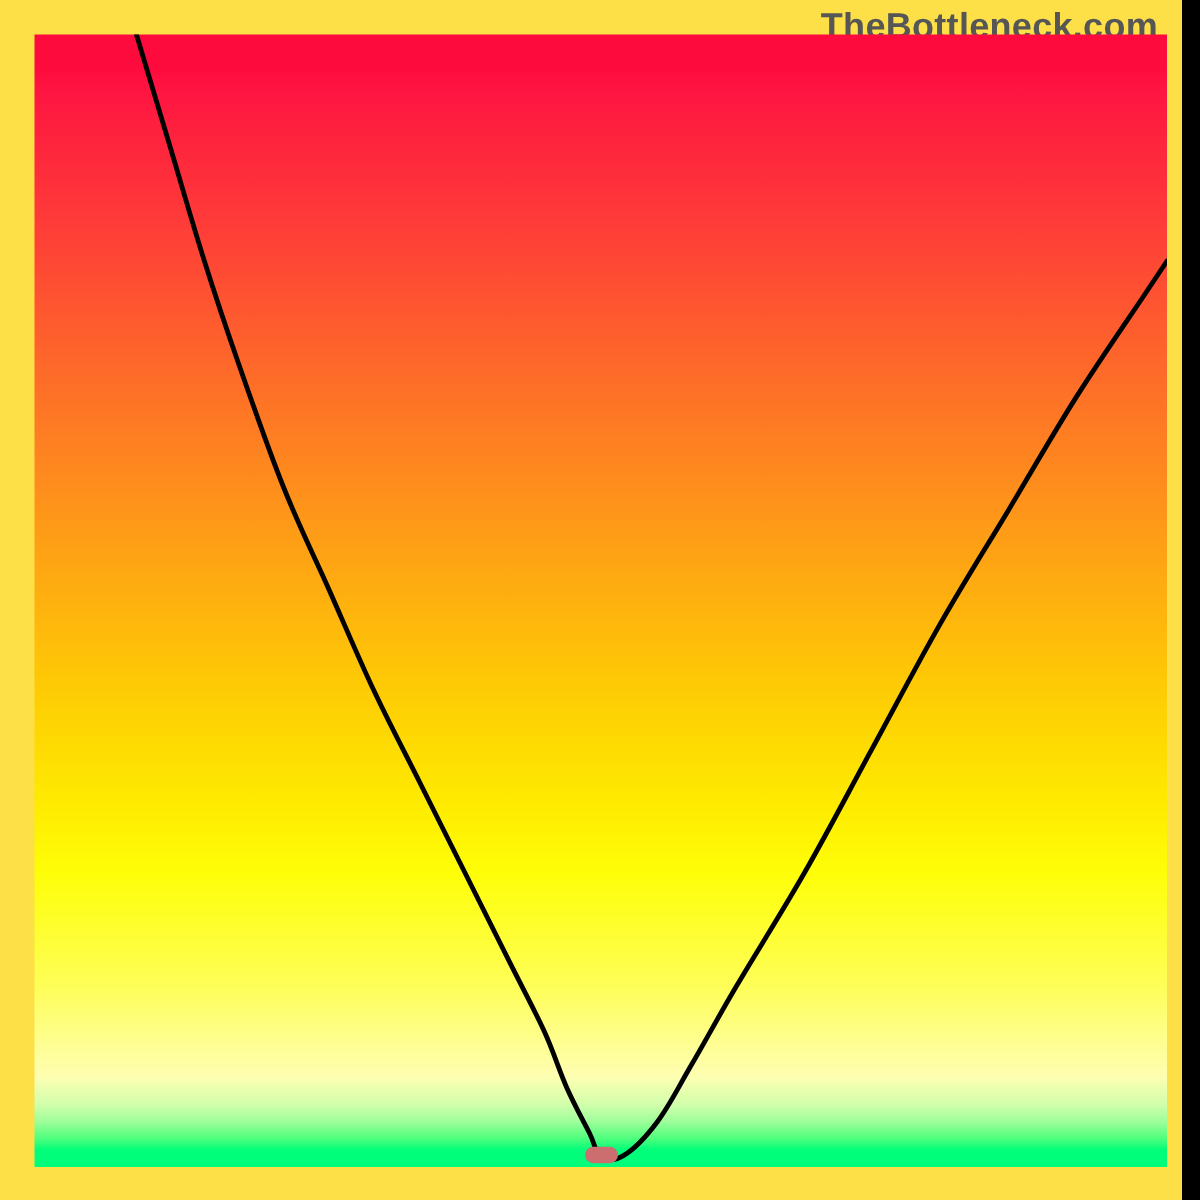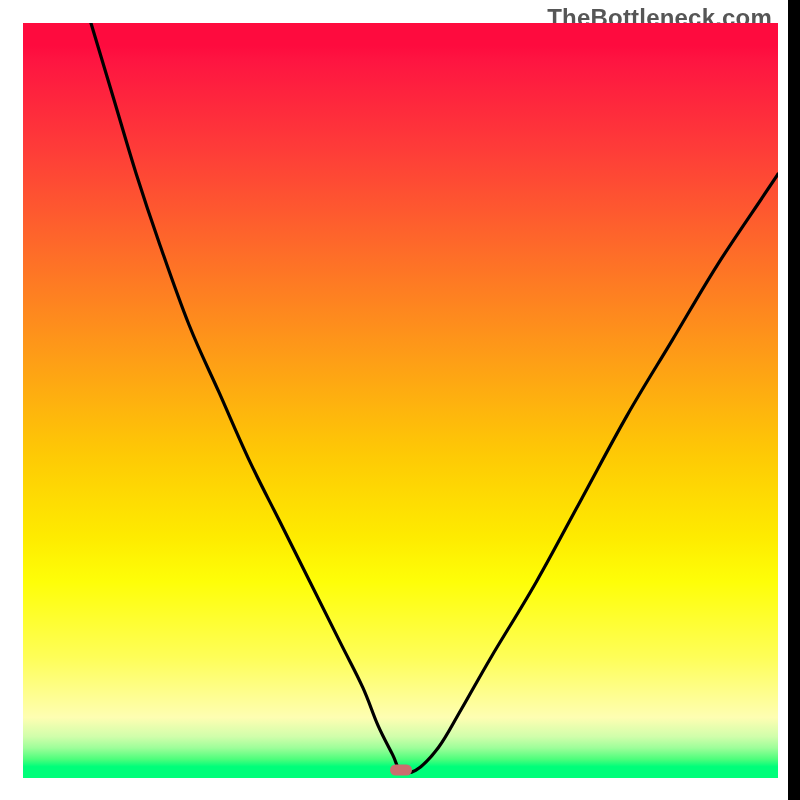--- a/index.html
+++ b/index.html
@@ -1,21 +1,21 @@
 <!DOCTYPE html>
 <html><head>
 <meta charset="utf-8">
 <style>
   * { margin: 0; padding: 0; box-sizing: border-box; }
   html, body { width: 800px; height: 800px; overflow: hidden; background: #000; }
   .stage {
     position: relative;
     width: 788px;
     height: 800px;
-    background: #ffffff;
+    background: #fde047;
   }
   .watermark {
     position: absolute;
     top: 4px;
     right: 16px;
     font-family: Arial, Helvetica, sans-serif;
     font-size: 24px;
     font-weight: 600;
     color: #565656;
     letter-spacing: 0.2px;

